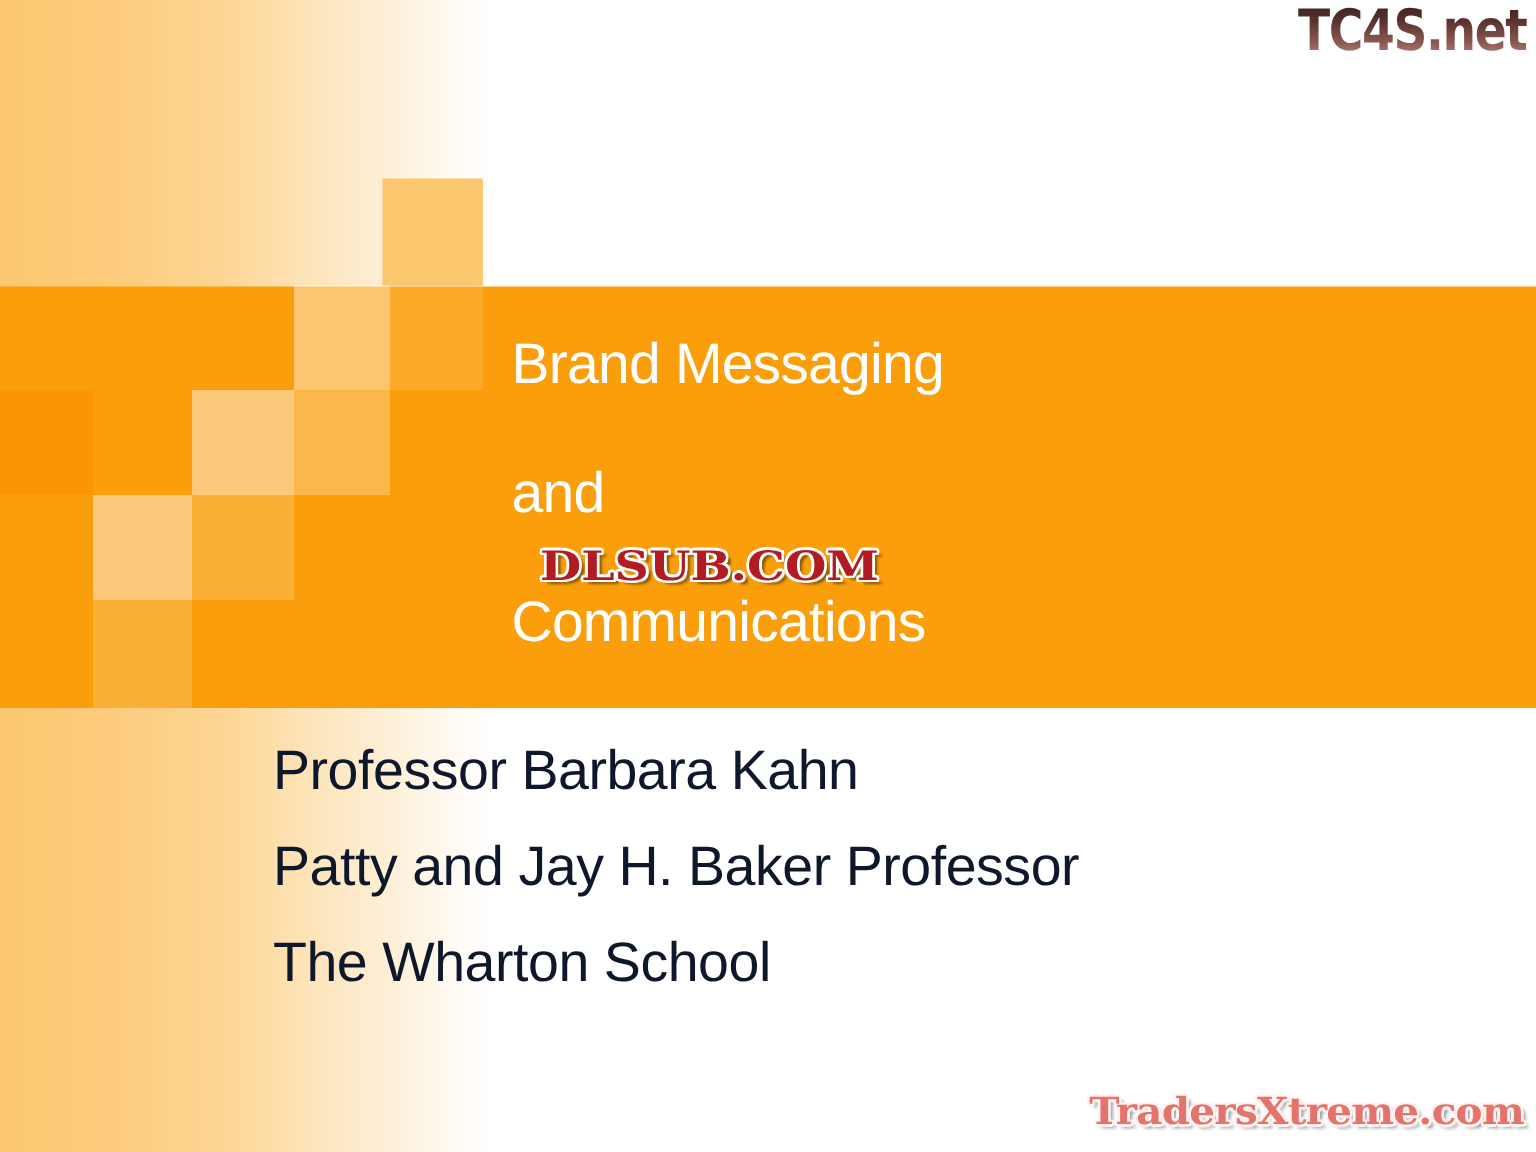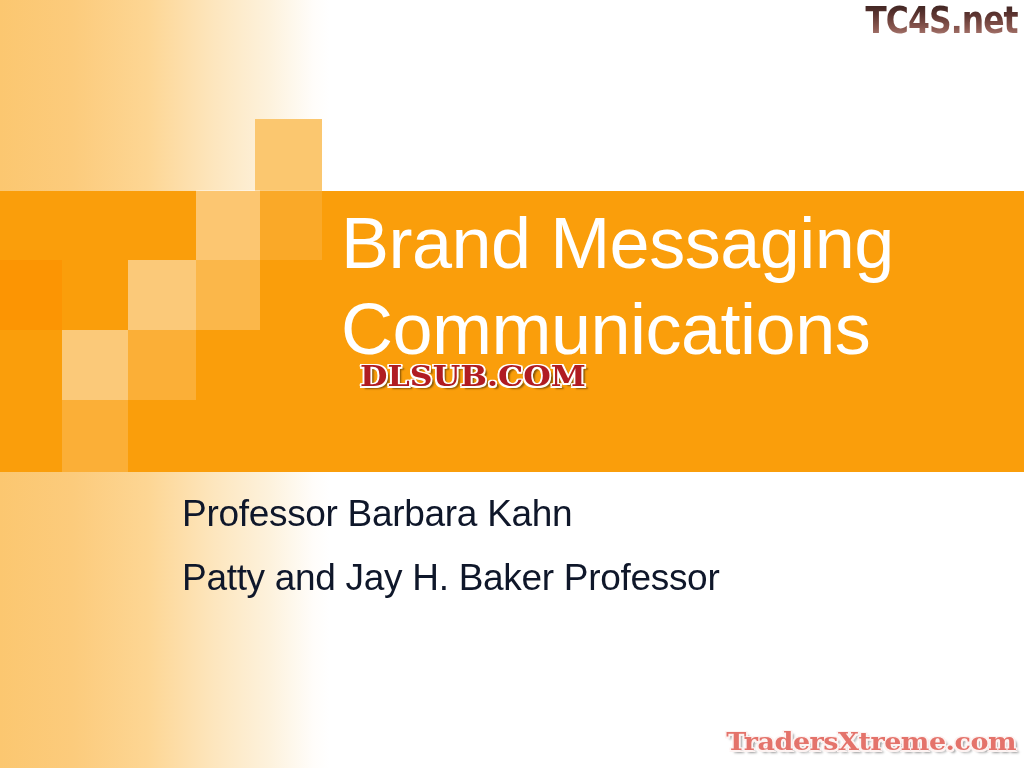--- a/index.html
+++ b/index.html
@@ -36,21 +36,21 @@
     width:1024px; height:281px;
     background:#fa9e0b;
   }
 
   
   .title-text {
     position:absolute;
     left:341px; top:200px;
     width:660px;
     color:#ffffff;
-    font-size:72px;
+    font-size:38px;
     font-weight:400;
     line-height:86px;
     letter-spacing:-0.5px;
   }
 
   
   .subtitle {
     position:absolute;
     left:182px; top:482px;
     width:780px;
@@ -139,25 +139,27 @@
       <div class="sq" style="left: 0px; top: 260px; width: 62px; height: 70px; background: rgb(252, 149, 3); opacity: 1;"></div>
       <div class="sq" style="left: 128px; top: 260px; width: 68px; height: 70px; background: rgb(251, 201, 121); opacity: 1;"></div>
       <div class="sq" style="left: 196px; top: 260px; width: 64px; height: 70px; background: rgb(255, 255, 255); opacity: 0.26;"></div>
       <div class="sq" style="left: 62px; top: 330px; width: 66px; height: 70px; background: rgb(251, 201, 121); opacity: 1;"></div>
       <div class="sq" style="left: 128px; top: 330px; width: 68px; height: 70px; background: rgb(255, 255, 255); opacity: 0.18;"></div>
       <div class="sq" style="left: 62px; top: 400px; width: 66px; height: 72px; background: rgb(255, 255, 255); opacity: 0.18;"></div>
     </div>
 
   <div class="title-text">
     <div>Brand Messaging</div>
+    <div>and</div>
     <div>Communications</div>
   </div>
 
   <div class="subtitle">
     <div>Professor Barbara Kahn</div>
     <div>Patty and Jay H. Baker Professor</div>
+    <div>The Wharton School</div>
   </div>
 
   <div class="wm-tc4s">TC4S.net</div>
   <div class="wm-dlsub">DLSUB.COM</div>
   <div class="wm-traders">TradersXtreme.com</div>
 
 </div>
 
 </body></html>

